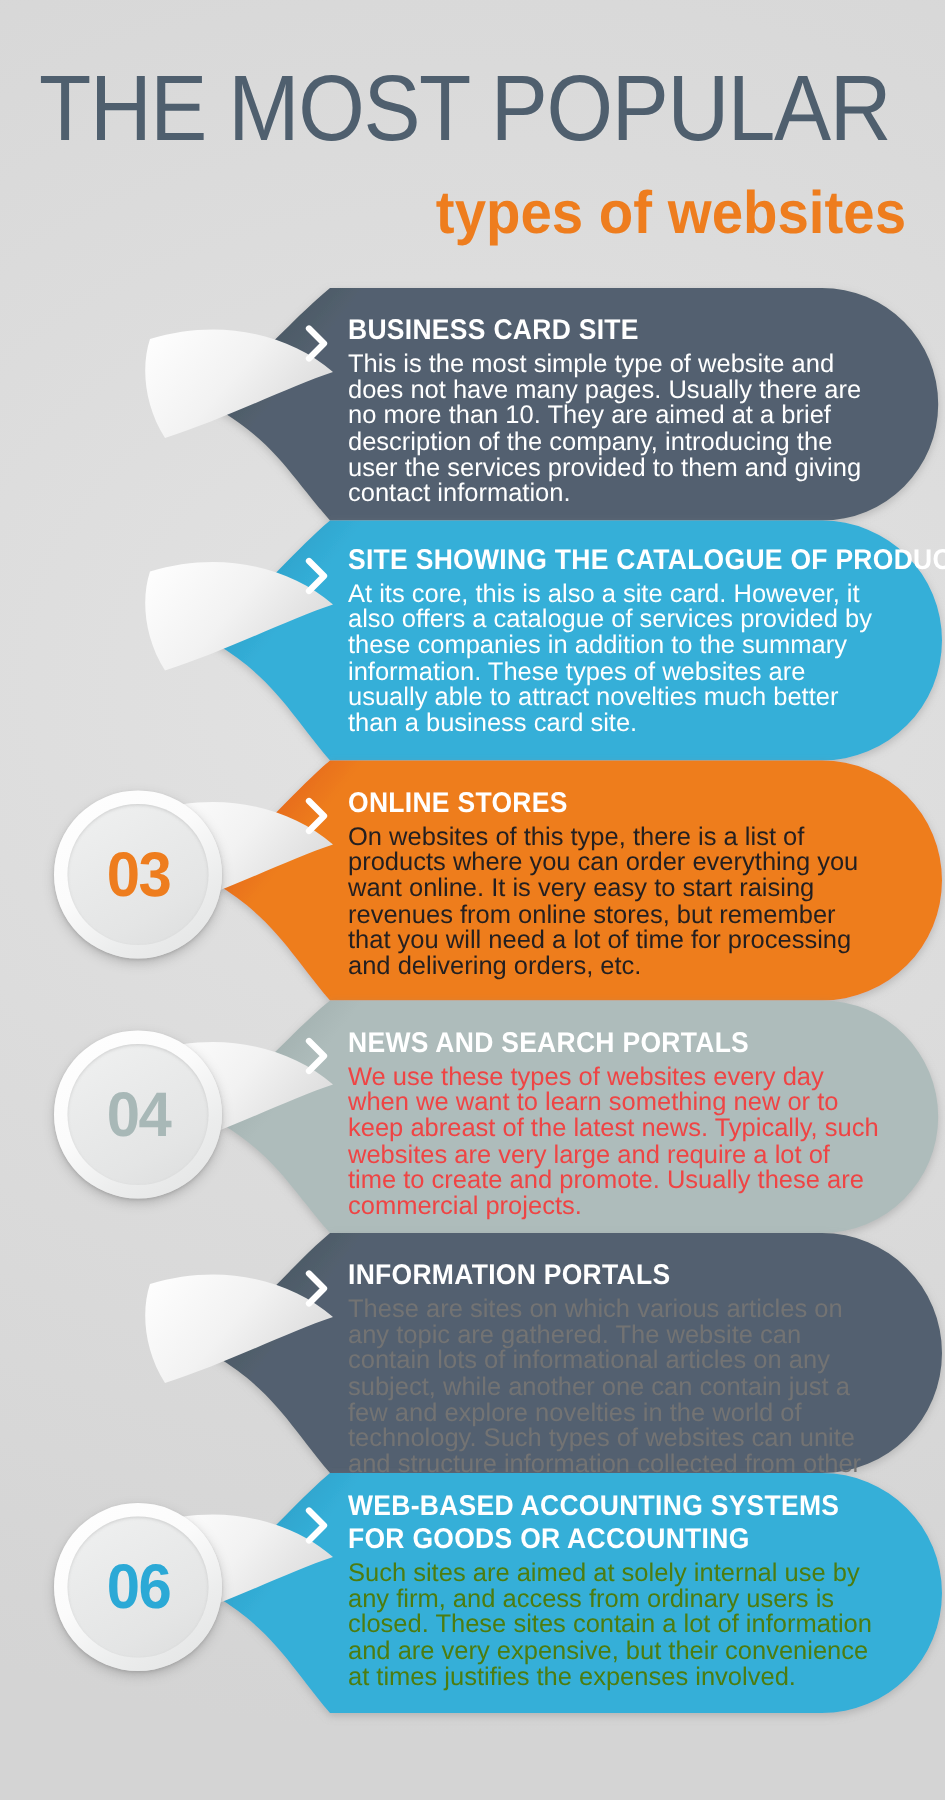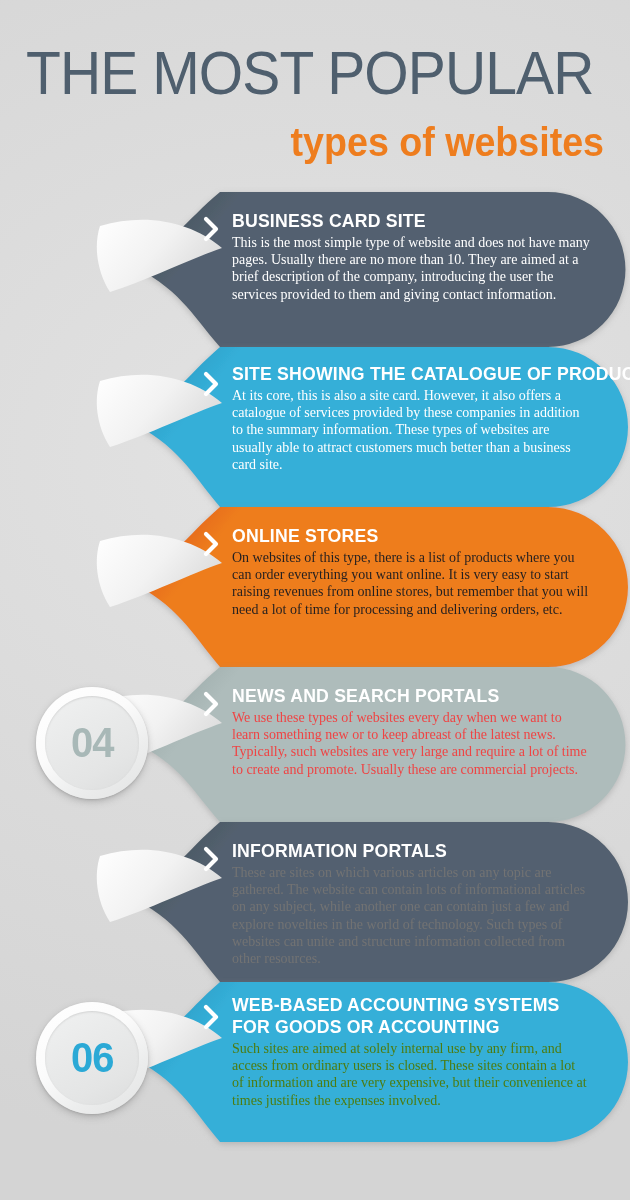--- a/index.html
+++ b/index.html
@@ -87,22 +87,22 @@
     color: #ffffff;
     text-transform: uppercase;
     transform: scaleX(0.93);
     transform-origin: left center;
     white-space: nowrap;
     margin-bottom: 2px;
   }
   .card-title.two-line { white-space: normal; }
 
   .card-body {
-    font-family: Liberation Serif, serif;
-    font-size: 14px;
+    font-family: Liberation Sans, sans-serif;
+    font-size: 17px;
     line-height: 17.2px;
     color: #ffffff;
   }
 
   
   .chevron {
     position: absolute;
     left: 203px;
     top: 24px;
     width: 18px;
@@ -242,21 +242,21 @@
 
 
     <span class="chevron">
       <svg width="18" height="26" viewBox="0 0 18 26">
         <path d="M 3,3 L 13,13 L 3,23" fill="none" stroke="#ffffff" stroke-width="4.2" stroke-linecap="round" stroke-linejoin="round"></path>
       </svg>
     </span>
 
     <div class="card-content">
       <div class="card-title">SITE SHOWING THE CATALOGUE OF PRODUCTS</div>
-      <div class="card-body" style="color:#ffffff">At its core, this is also a site card. However,  it also offers a catalogue of services provided by these companies in addition to the summary information. These types of websites are usually able to attract customers much better than a business card site.</div>
+      <div class="card-body" style="color:#ffffff">At its core, this is also a site card. However,  it also offers a catalogue of services provided by these companies in addition to the summary information. These types of websites are usually able to attract novelties much better than a business card site.</div>
     </div>
   </div>
     <div class="row r3" style="height: 160px;">
     <div class="card-shape">
       <svg viewBox="0 0 500 160" preserveAspectRatio="none">
         <defs>
           <linearGradient id="g2fill" x1="0" y1="0" x2="1" y2="0.25">
             <stop offset="0%" stop-color="#d6450e"></stop>
             <stop offset="22%" stop-color="#ee7d1e"></stop>
             <stop offset="100%" stop-color="#ee7d1e"></stop>
@@ -275,20 +275,23 @@
           <linearGradient id="g2c" x1="0" y1="0" x2="1" y2="0.5">
             <stop offset="0%" stop-color="#ffffff"></stop>
             <stop offset="55%" stop-color="#f2f2f2"></stop>
             <stop offset="100%" stop-color="#dcdcdc"></stop>
           </linearGradient>
         </defs>
         <path d="M 4,8 C 50,-6 96,4 126,30 C 96,40 52,62 14,74 C 0,52 -2,26 4,8 Z" fill="url(#g2c)"></path>
       </svg>
     </div>
 
+    <div class="badge">
+      <span class="badge-num" style="color:#ee7d1e">03</span>
+    </div>
 
     <span class="chevron">
       <svg width="18" height="26" viewBox="0 0 18 26">
         <path d="M 3,3 L 13,13 L 3,23" fill="none" stroke="#ffffff" stroke-width="4.2" stroke-linecap="round" stroke-linejoin="round"></path>
       </svg>
     </span>
 
     <div class="card-content">
       <div class="card-title">ONLINE STORES</div>
       <div class="card-body" style="color:#231f20">On websites of this type, there is a list of products where you can order everything you want online. It is very easy to start raising revenues from online stores, but remember that you will need a lot of time for processing and delivering orders, etc.</div>

